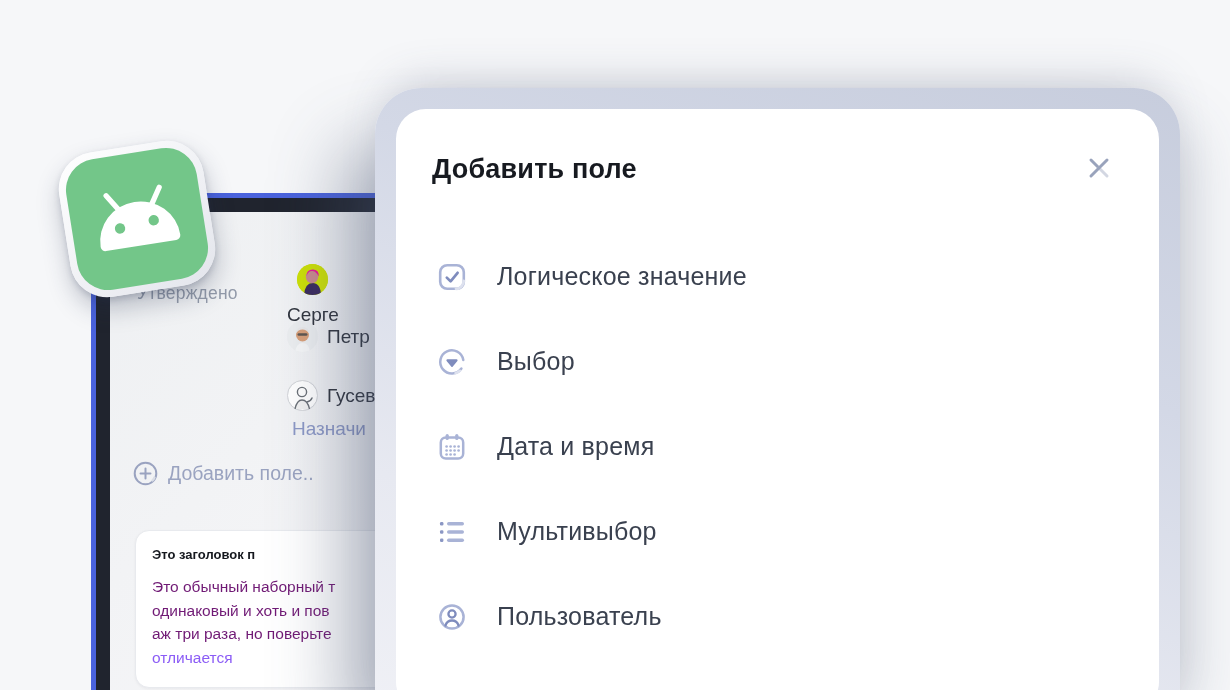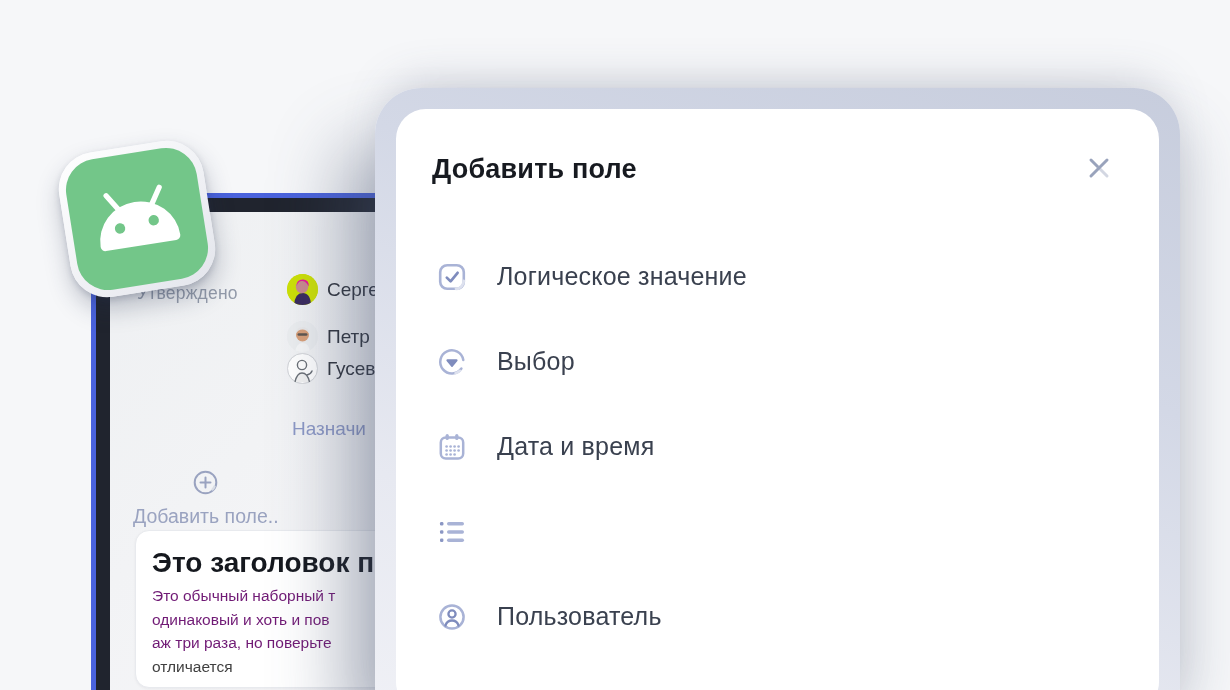--- a/index.html
+++ b/index.html
@@ -18,50 +18,50 @@
   }
   .app-window-content {
     position:absolute; inset:14px; overflow:hidden;
     background:linear-gradient(135deg,#eef0f2 0%,#f6f6f8 55%,#f2f3f5 100%);
   }
   .approved-label {
     position:absolute; left:27px; top:71px;
     font-size:17.5px; color:#929aa9; letter-spacing:.2px;
   }
   .approver-row { position:absolute; left:177px; display:flex; align-items:center; gap:9px; }
-  .approver-row.r0 { top:62px; } .approver-row.r1 { top:109px; } .approver-row.r2 { top:141px;text-align:center; }
+  .approver-row.r0 { top:52px;flex-direction:column; } .approver-row.r1 { top:109px; } .approver-row.r2 { top:168px;text-align:center; }
   .avatar {
     width:31px; height:31px; border-radius:50%; overflow:hidden; flex:0 0 auto;
     display:flex; align-items:center; justify-content:center;
   }
   .avatar.a0 { background:#cde106; }
   .avatar.a1 { background:#eceef0; }
   .avatar.a2 { background:#ffffff; box-shadow:inset 0 0 0 1px #d8dade; }
   .approver-name { font-size:19px; color:#30343d; white-space:nowrap; }
   .assign-link {
     position:absolute; left:182px; top:206px;
     font-size:19px; color:#8c98c6; white-space:nowrap; cursor:pointer;
   }
   .add-field-link {
-    position:absolute; left:23px; top:258px;
-    display:flex; align-items:center; gap:10px; cursor:pointer;flex-direction:column;
+    position:absolute; left:23px; top:249px;
+    display:flex; align-items:center; gap:10px; cursor:pointer;
   }
   .add-field-link span { font-size:19.5px; color:#9aa3c0; white-space:nowrap; }
 
   .content-card {
     position:absolute; left:25px; top:318px; width:292px; height:158px;
     background:#fff; border:1.5px solid #e8eaee; border-radius:14px;
     padding:16px 16px; box-shadow:0 1px 3px rgba(20,25,40,.05);
     overflow:hidden;
   }
   .content-card h3 {
-    font-size:28px; font-weight:700; color:#15181e; margin-bottom:5px; white-space:nowrap;
+    font-size:13px; font-weight:700; color:#15181e; margin-bottom:13px; white-space:nowrap;
   }
   .content-card p { font-size:15.5px; line-height:23.5px; color:#701a75; white-space:nowrap; }
-  .content-card p.muted { color:#404040; }
+  .content-card p.muted { color:#8b5cf6; }
 
   
   .android-badge {
     position:absolute; left:64px; top:146px; width:146px; height:146px;
     background:linear-gradient(145deg,#ffffff,#e3e5ec);
     border-radius:37px; padding:7px;
     transform:rotate(-9deg);
     box-shadow:0 12px 24px rgba(40,50,80,.28), 0 3px 6px rgba(40,50,80,.18);
   }
   .android-badge-inner {
@@ -230,20 +230,21 @@
 
       <div class="field-item">
         <svg class="field-icon" viewBox="0 0 30 30">
           <rect x="3" y="5" width="3.4" height="3.4" rx="1.2" fill="#8b97c4"></rect>
           <rect x="10" y="5" width="17" height="3.4" rx="1.7" fill="#a9b3d6"></rect>
           <rect x="3" y="13.3" width="3.4" height="3.4" rx="1.2" fill="#8b97c4"></rect>
           <rect x="10" y="13.3" width="17" height="3.4" rx="1.7" fill="#a9b3d6"></rect>
           <rect x="3" y="21.6" width="3.4" height="3.4" rx="1.2" fill="#8b97c4"></rect>
           <rect x="10" y="21.6" width="17" height="3.4" rx="1.7" fill="#a9b3d6"></rect>
         </svg>
+        <span class="field-label">Мультивыбор</span>
       </div>
 
       <div class="field-item">
         <svg class="field-icon" viewBox="0 0 30 30">
           <circle cx="15" cy="15" r="11.6" fill="none" stroke="#a9b3d6" stroke-width="2.5"></circle>
           <circle cx="15" cy="12" r="3.6" fill="none" stroke="#7f8cbd" stroke-width="2.3"></circle>
           <path d="M8.5 23.5 q1.5-5 6.5-5 q5 0 6.5 5" fill="none" stroke="#7f8cbd" stroke-width="2.3" stroke-linecap="round"></path>
         </svg>
         <span class="field-label">Пользователь</span>
       </div>

